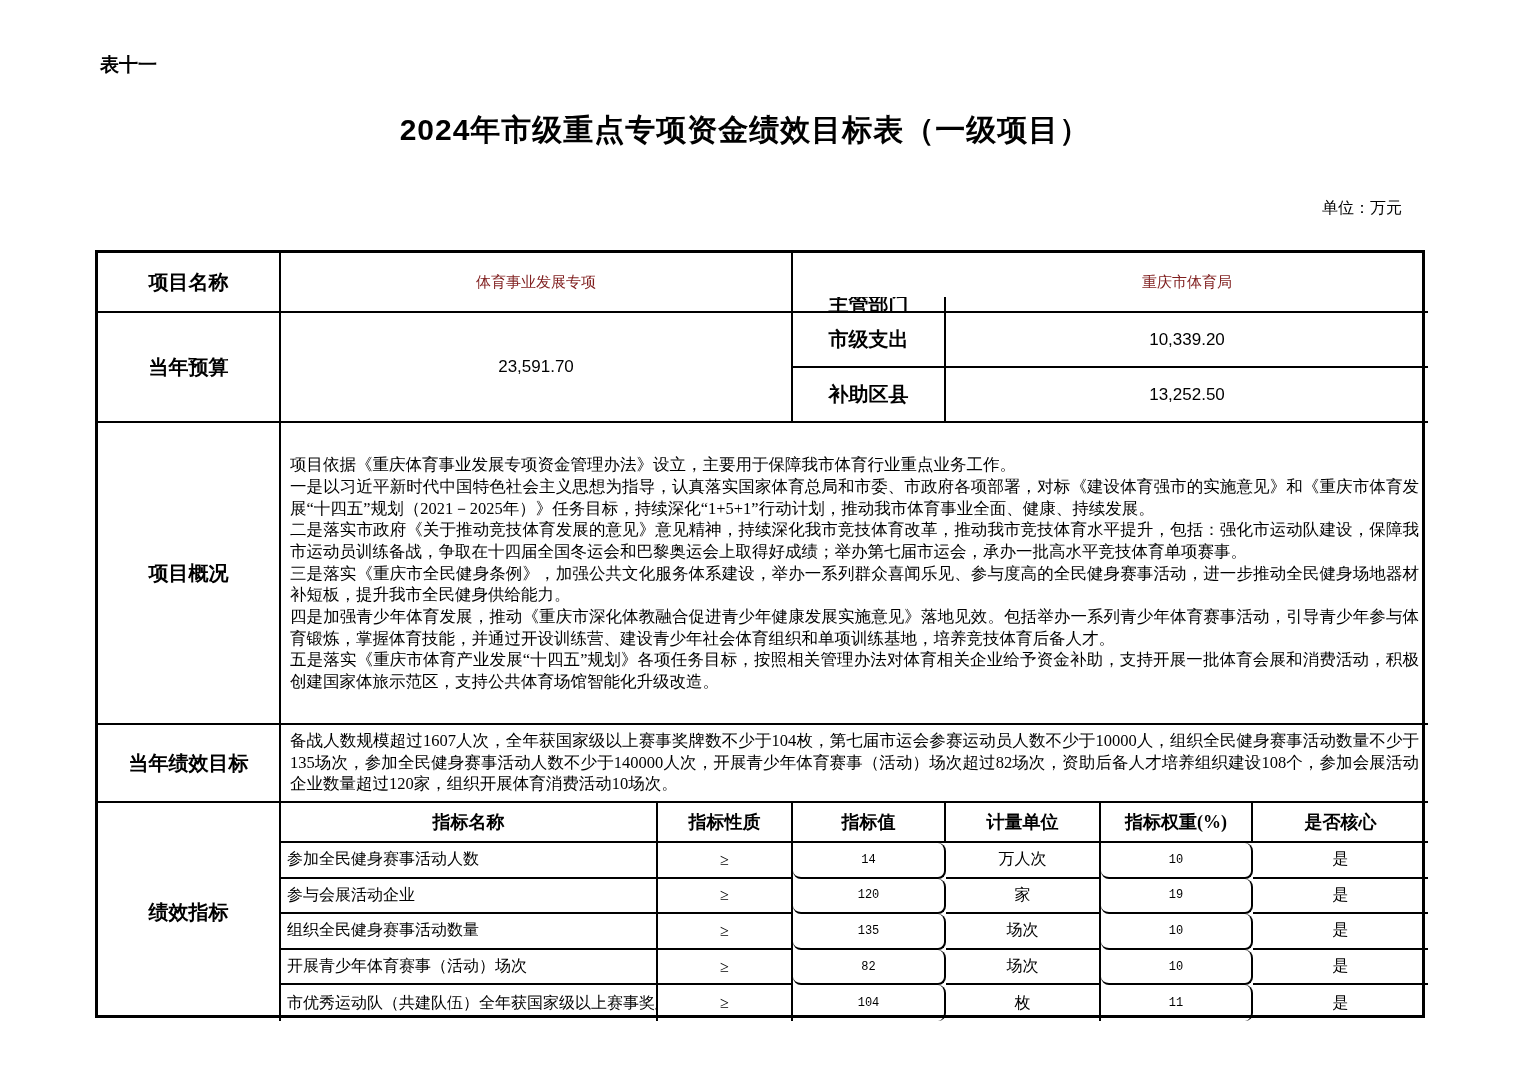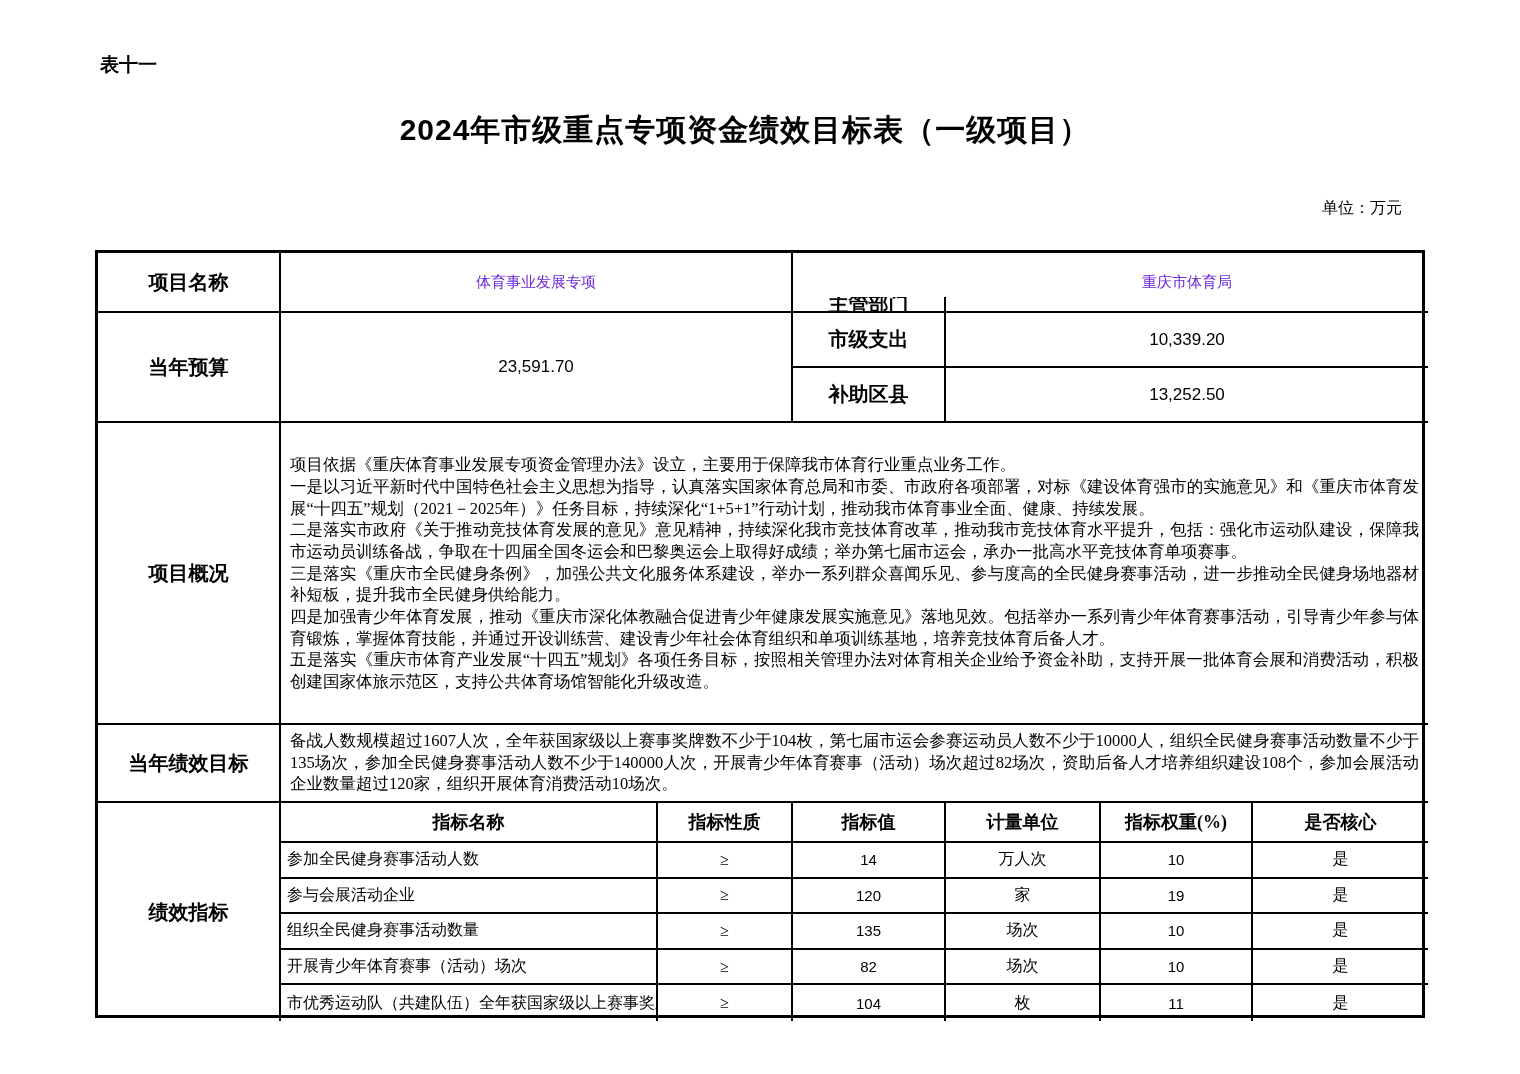--- a/index.html
+++ b/index.html
@@ -25,21 +25,21 @@
     grid-template-rows:60px 55px 55px 302px 78px 218px;
     border:3px solid #000;
   }
   .cell{
     box-sizing:border-box;border-right:2px solid #000;border-bottom:2px solid #000;
     display:flex;align-items:center;justify-content:center;overflow:hidden;
   }
   .cell.no-r{border-right:none;}
   .cell.no-b{border-bottom:none;}
   .lbl{font-weight:bold;font-size:20px;text-align:center;}
-  .val-cn{font-size:15px;color:#6d28d9;}
+  .val-cn{font-size:15px;color:#7f1d1d;}
   .num{font-family:"Liberation Sans","DejaVu Sans",sans-serif;font-size:17px;}
   .bigtext{
     display:block;padding:5px 9px 4px 9px;font-size:16.5px;line-height:21.7px;
     text-align:justify;text-justify:inter-ideograph;white-space:pre-wrap;
   }
   
   .r1c1{grid-area:1/1/2/2;} .r1c2{grid-area:1/2/2/3;}
   .r1c3{grid-area:1/3/2/4;margin-top:44px;} .r1c4{grid-area:1/4/2/5;}
   .budget-lbl{grid-area:2/1/4/2;font-family:Liberation Serif, serif;} .budget-val{grid-area:2/2/4/3;}
   .city-lbl{grid-area:2/3/3/4;} .city-val{grid-area:2/4/3/5;}
@@ -55,21 +55,21 @@
   }
   .scell{
     box-sizing:border-box;border-right:2px solid #000;border-bottom:2px solid #000;
     display:flex;align-items:center;justify-content:center;overflow:hidden;
     font-size:16px;
   }
   .scell.last-col{border-right:none;}
   .scell.last-row{border-bottom:none;}
   .shead{font-weight:bold;font-size:18px;}
   .sname{justify-content:flex-start;padding-left:6px;white-space:nowrap;}
-  .snum{font-family:Liberation Sans, sans-serif;font-size:15px;}
+  .snum{font-family:Liberation Mono, monospace;font-size:12px;border-radius:8px;}
 </style>
 </head>
 <body>
 
 <div class="sheet">
 
   <div class="table-label">表十一</div>
 
   <div class="doc-title">2024年市级重点专项资金绩效目标表（一级项目）</div>
 

